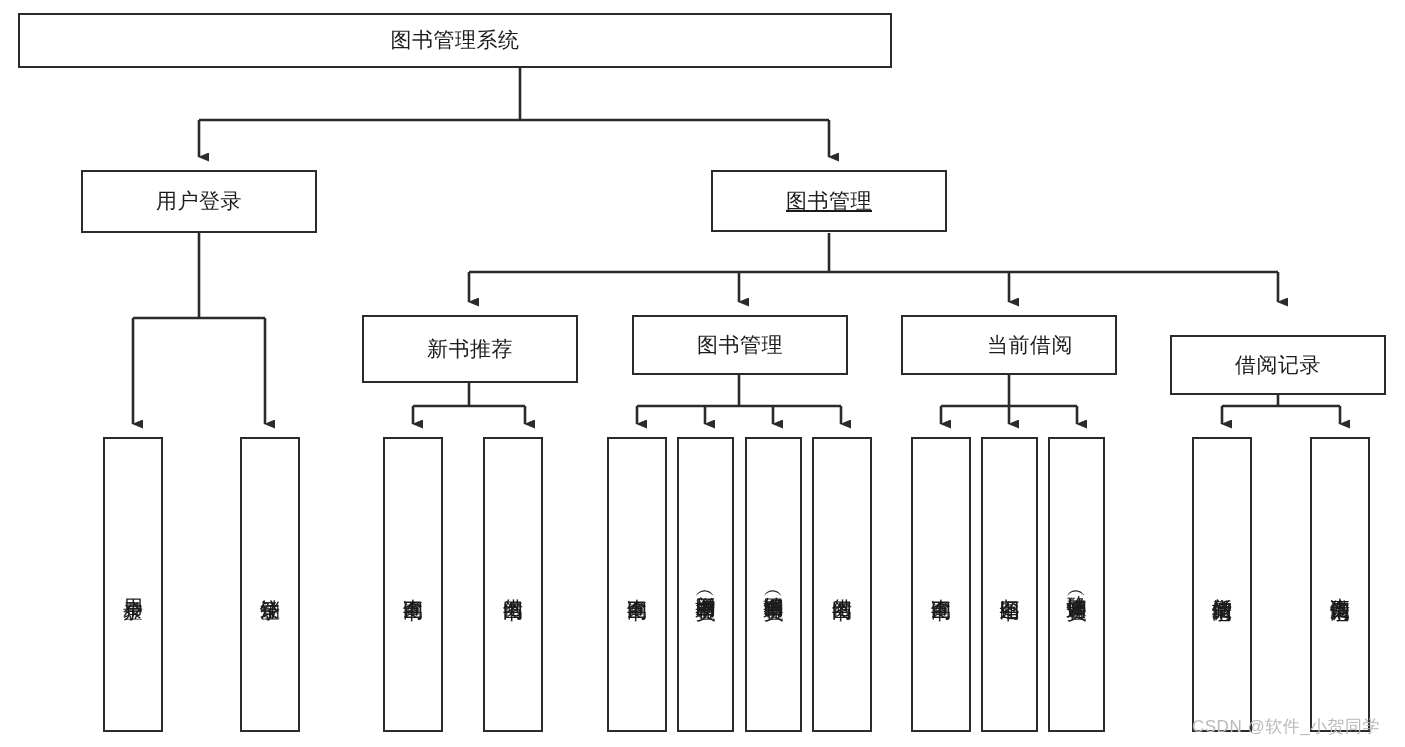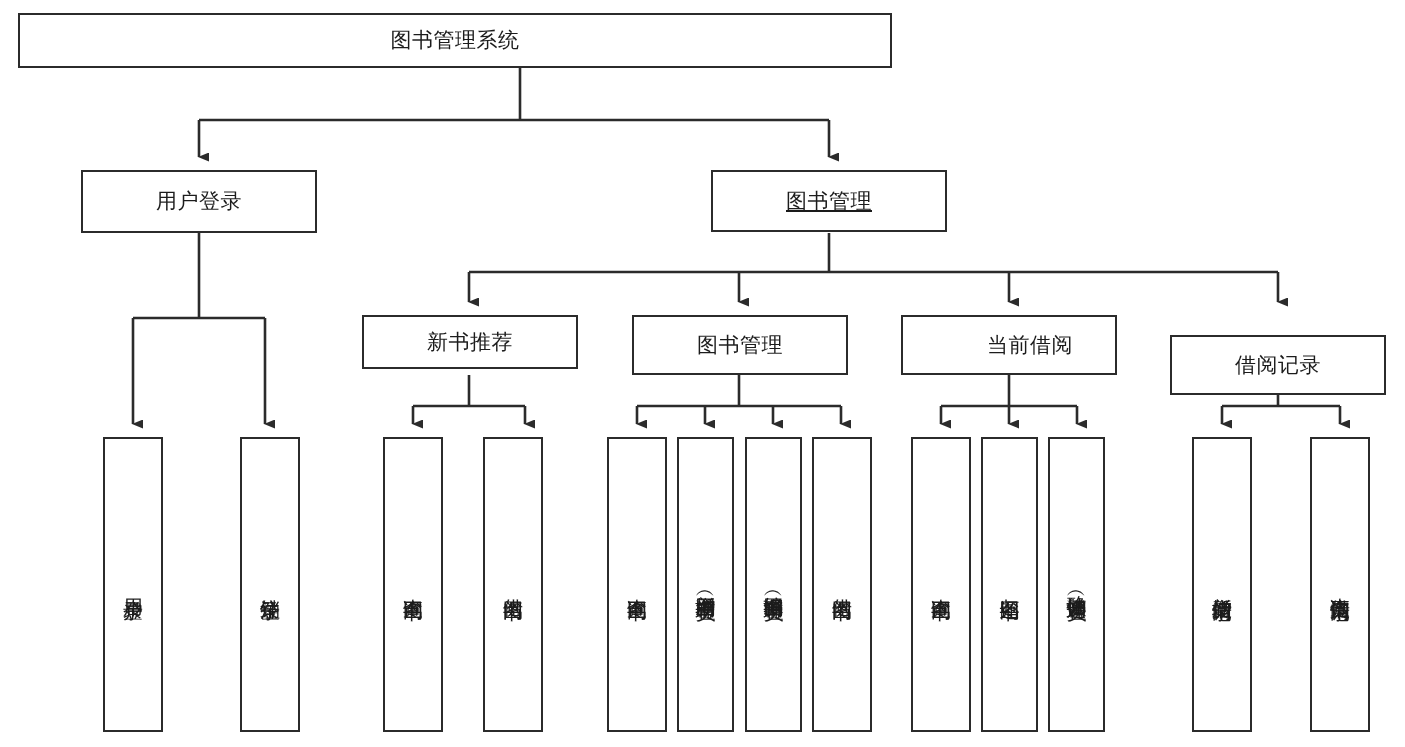--- a/index.html
+++ b/index.html
@@ -129,21 +129,21 @@
     <span class="label">图书管理系统</span>
   </div>
 
   <div class="node" style="left:81px; top:170px; width:236px; height:63px;">
     <span class="label">用户登录</span>
   </div>
   <div class="node" style="left:711px; top:170px; width:236px; height:62px;text-decoration:underline;">
     <span class="label">图书管理</span>
   </div>
 
-  <div class="node" style="left:362px; top:315px; width:216px; height:54px;">
+  <div class="node" style="left:362px; top:315px; width:216px; height:68px;">
     <span class="label">新书推荐</span>
   </div>
   <div class="node" style="left:632px; top:315px; width:216px; height:60px;">
     <span class="label">图书管理</span>
   </div>
   <div class="node" style="left:901px; top:315px; width:216px; height:60px;padding-left:42px;">
     <span class="label">当前借阅</span>
   </div>
   <div class="node" style="left:1170px; top:315px; width:216px; height:60px;margin-top:20px;">
     <span class="label">借阅记录</span>
@@ -186,14 +186,15 @@
     <span class="label">确认归还（管理员）</span>
   </div>
 
   <div class="node leaf" style="left:1192px; top:437px; width:60px; height:295px;">
     <span class="label">新增借阅记录</span>
   </div>
   <div class="node leaf" style="left:1310px; top:437px; width:60px; height:295px;">
     <span class="label">查询借阅记录</span>
   </div>
 
+  <div class="watermark" style="left:1192px; top:715px;">CSDN @软件_小贺同学</div>
 
 </div>
 
 </body></html>

